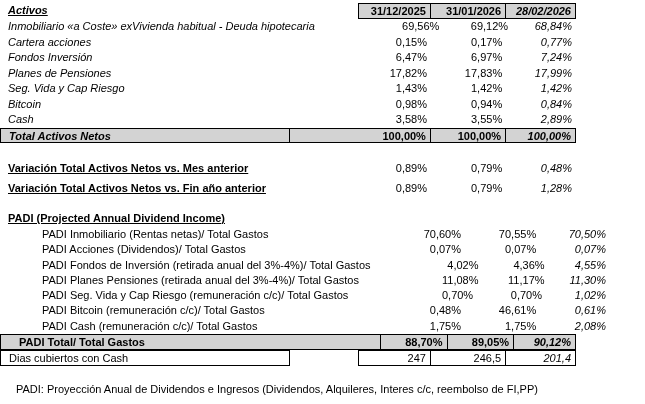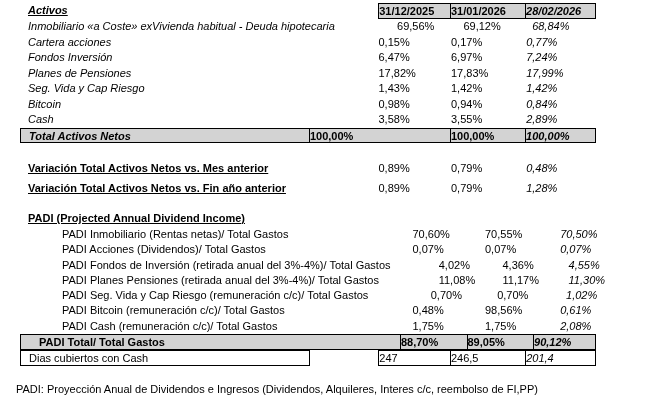--- a/index.html
+++ b/index.html
@@ -5,33 +5,33 @@
   html,body{margin:0;padding:0;background:#fff;}
   .sheet{
     position:relative;
     width:645px;height:404px;
     background:#ffffff;
     font-family:"Liberation Sans", sans-serif;
     font-size:11px;
     color:#000;
     overflow:hidden;
   }
-  .row{display:flex;width:576px;margin-left:20px;}
+  .row{display:flex;width:576px;}
   .r16{height:16px;line-height:15px;}
   .r155{height:15.5px;line-height:15.5px;}
   .r153{height:15.3px;line-height:15.3px;padding-left:34px;}
   .cell{box-sizing:border-box;white-space:nowrap;}
   .lbl{width:325px;padding-left:8px;overflow:visible;}
   .lblwide{width:483px;padding-left:18px;}
   .gap{width:77px;}
   .m1{width:158px;}
   .c1{width:81px;}
   .c2{width:84px;}
   .c3{width:78px;font-style:italic;}
-  .v{padding-right:4px;}
+  .v{text-align:right;padding-right:4px;}
   .it{font-style:italic;}
   .b{font-weight:bold;}
   .u{text-decoration:underline;}
   .gray{background:#d3d3d3;}
   .bt{border-top:1px solid #000;}
   .bb{border-bottom:1px solid #000;}
   .bl{border-left:1px solid #000;}
   .br{border-right:1px solid #000;}
   .sp{width:645px;}
   .footnote{padding-left:16px;white-space:nowrap;}
@@ -168,21 +168,21 @@
     <div class="cell lbl">PADI Seg. Vida y Cap Riesgo (remuneración c/c)/ Total Gastos</div>
     <div class="cell gap"></div>
     <div class="cell v c1">0,70%</div>
     <div class="cell v c2">0,70%</div>
     <div class="cell v c3">1,02%</div>
   </div>
   <div class="row r153">
     <div class="cell lbl">PADI Bitcoin (remuneración c/c)/ Total Gastos</div>
     <div class="cell gap"></div>
     <div class="cell v c1">0,48%</div>
-    <div class="cell v c2">98,56%</div>
+    <div class="cell v c2">46,61%</div>
     <div class="cell v c3">0,61%</div>
   </div>
   <div class="row r153">
     <div class="cell lbl">PADI Cash (remuneración c/c)/ Total Gastos</div>
     <div class="cell gap"></div>
     <div class="cell v c1">1,75%</div>
     <div class="cell v c2">1,75%</div>
     <div class="cell v c3">2,08%</div>
   </div>
 

